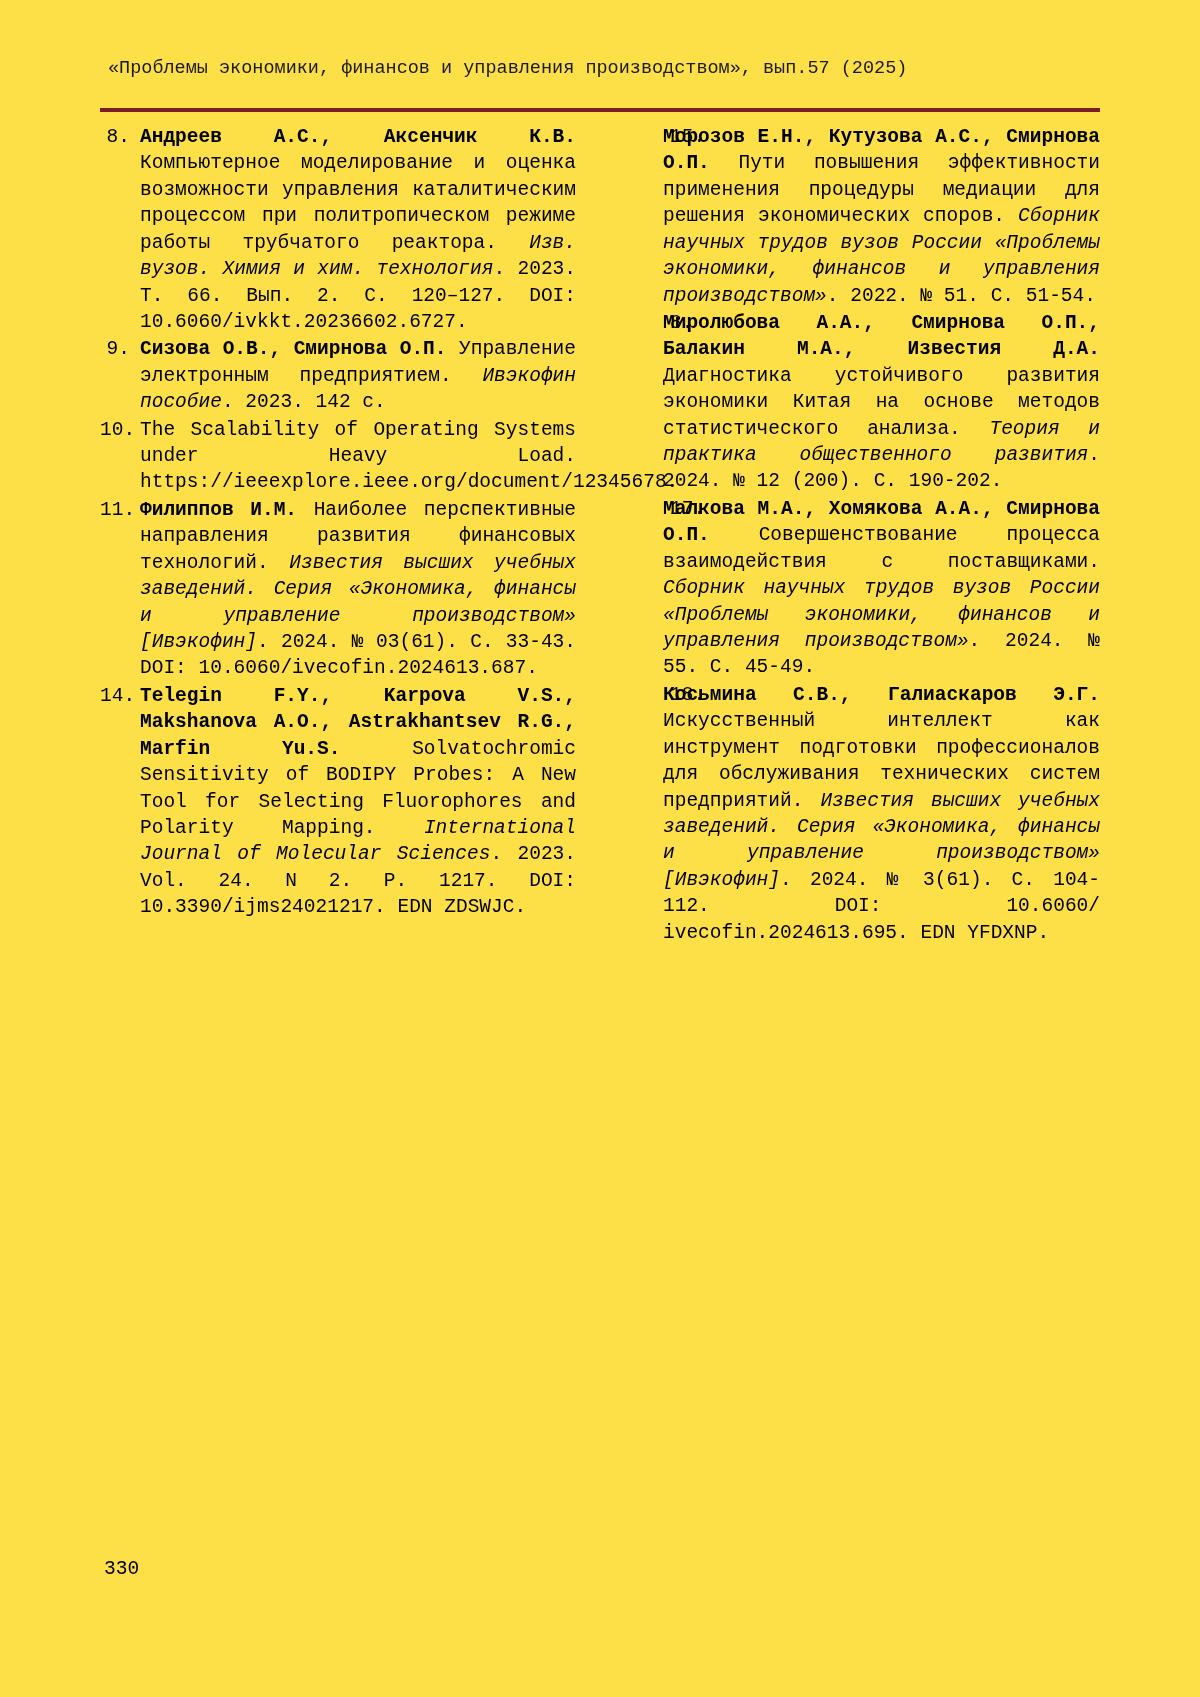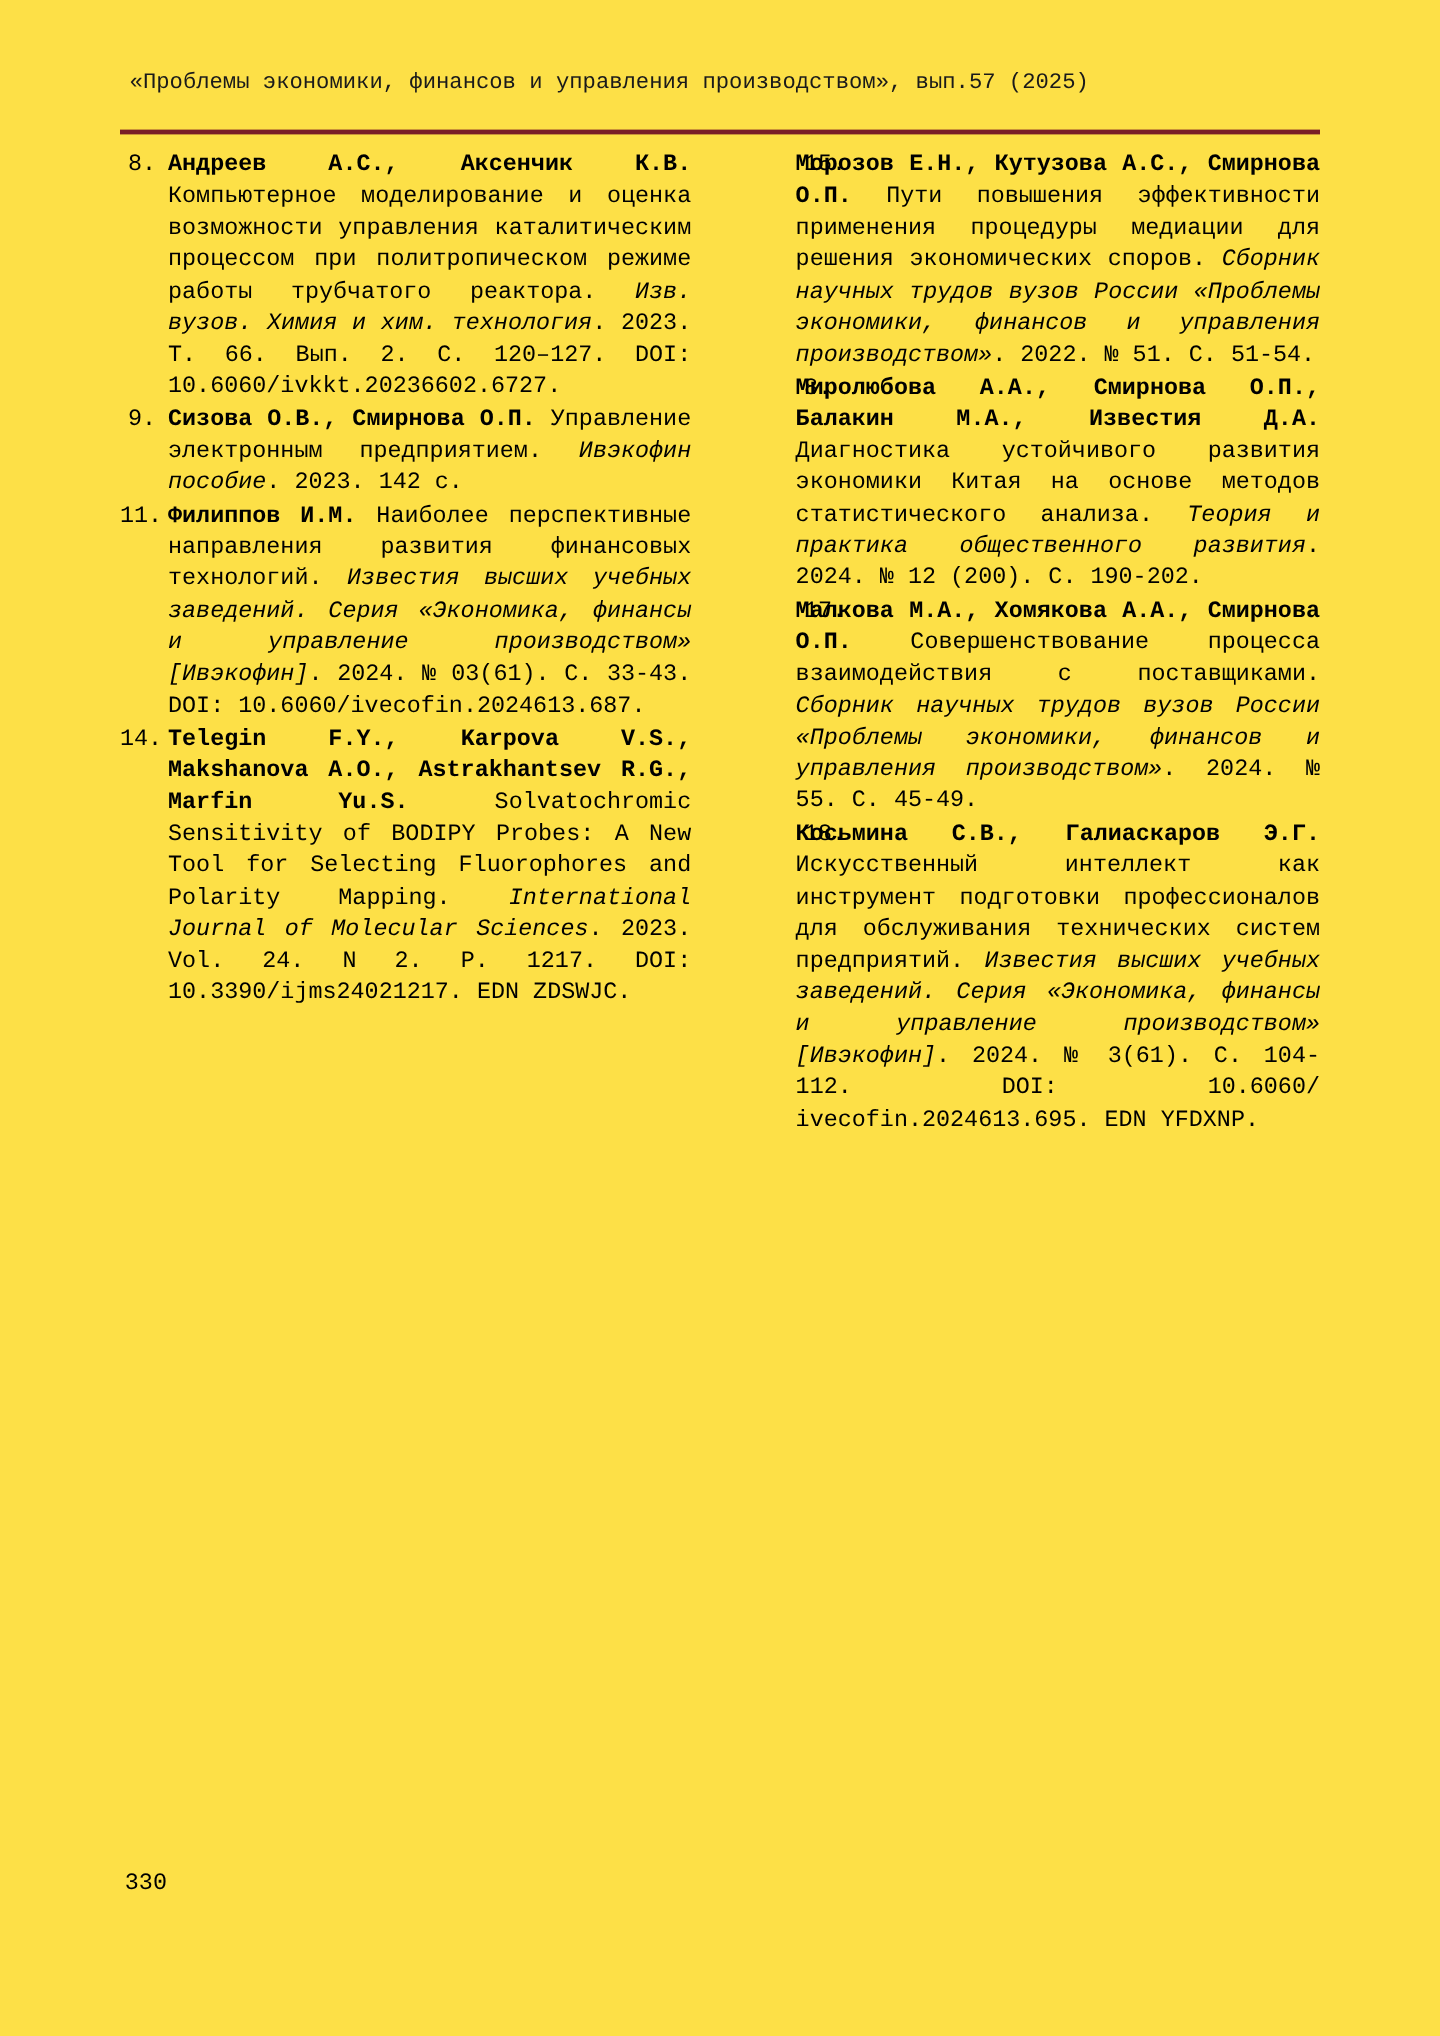--- a/index.html
+++ b/index.html
@@ -103,20 +103,21 @@
 
   <div class="header">«Проблемы экономики, финансов и управления производством», вып.57 (2025)</div>
 
   <div class="rule"></div>
 
   <div class="columns">
     <div class="col col-left">
       <ol class="reflist" id="left-list">
           <li><span class="num">8.</span><b>Андреев А.С., Аксенчик К.В.</b><span> Компьютерное моделирование и оценка возможности управления каталитическим процессом при политропическом режиме работы трубчатого реактора. </span><i>Изв. вузов. Химия и хим. технология</i><span>. 2023. Т. 66. Вып. 2. С. 120–127. DOI: 10.6060/ivkkt.20236602.6727.</span></li>
           <li><span class="num">9.</span><b>Сизова О.В., Смирнова О.П.</b><span> Управление электронным предприятием. </span><i>Ивэкофин пособие</i><span>. 2023. 142 с.</span></li>
+          <li><span class="num">10.</span><span>The Scalability of Operating Systems under Heavy Load. https://ieeexplore.ieee.org/document/12345678.</span></li>
           <li><span class="num">11.</span><b>Филиппов И.М.</b><span> Наиболее перспективные направления развития финансовых технологий. </span><i>Известия высших учебных заведений. Серия «Экономика, финансы и управление производством» [Ивэкофин]</i><span>. 2024. № 03(61). С. 33-43. DOI: 10.6060/ivecofin.2024613.687.</span></li>
           <li><span class="num">14.</span><b>Telegin F.Y., Karpova V.S., Makshanova A.O., Astrakhantsev R.G., Marfin Yu.S.</b><span> Solvatochromic Sensitivity of BODIPY Probes: A New Tool for Selecting Fluorophores and Polarity Mapping. </span><i>International Journal of Molecular Sciences</i><span>. 2023. Vol. 24. N 2. P. 1217. DOI: 10.3390/ijms24021217. EDN ZDSWJC.</span></li>
         </ol>
     </div>
     <div class="col col-right">
       <ol class="reflist" id="right-list">
           <li><span class="num">15.</span><b>Морозов Е.Н., Кутузова А.С., Смирнова О.П.</b><span> Пути повышения эффективности применения процедуры медиации для решения экономических споров. </span><i>Сборник научных трудов вузов России «Проблемы экономики, финансов и управления производством»</i><span>. 2022. № 51. С. 51-54.</span></li>
           <li><span class="num">8.</span><b>Миролюбова А.А., Смирнова О.П., Балакин М.А., Известия Д.А.</b><span> Диагностика устойчивого развития экономики Китая на основе методов статистического анализа. </span><i>Теория и практика общественного развития</i><span>. 2024. № 12 (200). С. 190-202.</span></li>
           <li><span class="num">17.</span><b>Малкова М.А., Хомякова А.А., Смирнова О.П.</b><span> Совершенствование процесса взаимодействия с поставщиками. </span><i>Сборник научных трудов вузов России «Проблемы экономики, финансов и управления производством»</i><span>. 2024. № 55. С. 45-49.</span></li>
           <li><span class="num">18.</span><b>Косьмина С.В., Галиаскаров Э.Г.</b><span> Искусственный интеллект как инструмент подготовки профессионалов для обслуживания технических систем предприятий. </span><i>Известия высших учебных заведений. Серия «Экономика, финансы и управление производством» [Ивэкофин]</i><span>. 2024. № 3(61). С. 104-112. DOI: 10.6060/ ivecofin.2024613.695. EDN YFDXNP.</span></li>

